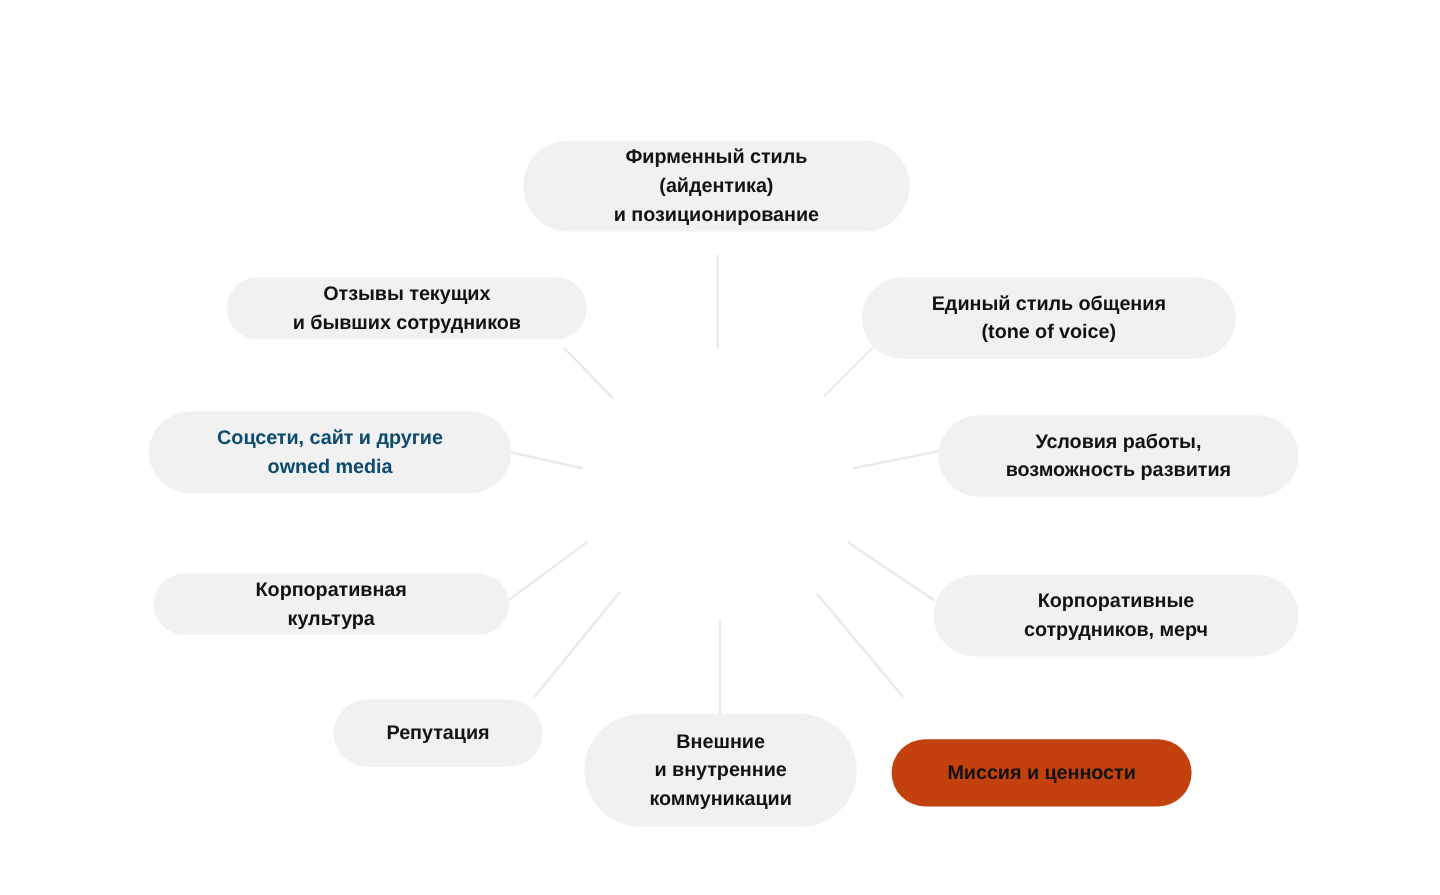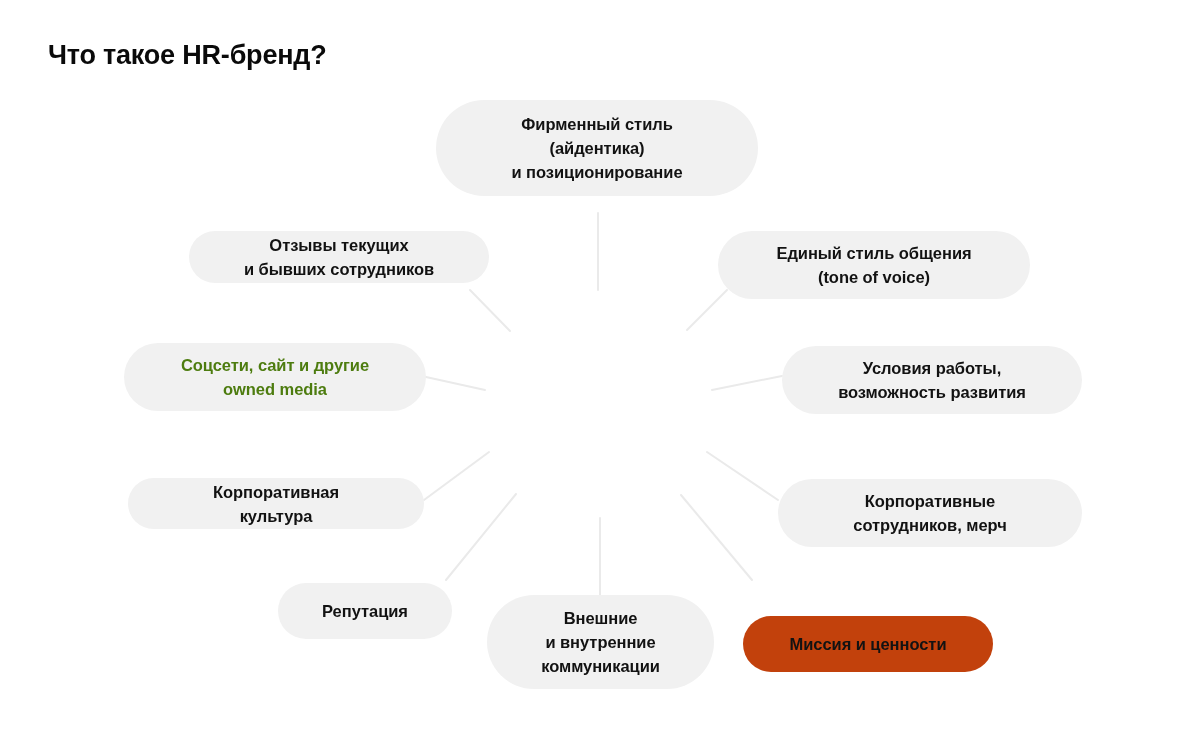--- a/index.html
+++ b/index.html
@@ -78,38 +78,37 @@
     line-height: 24px;
     white-space: pre-line;
     letter-spacing: -0.05px;
   }
 </style>
 </head>
 <body>
 
 <div class="canvas">
 
-  <div class="page-title">Что такое HR-бренд?</div>
 
   <svg class="connectors" viewBox="0 0 1200 746" aria-hidden="true">
       <line x1="598" y1="290" x2="598" y2="213" stroke="#eaeaea" stroke-width="2" stroke-linecap="round"></line>
       <line x1="687" y1="330" x2="727" y2="290" stroke="#eaeaea" stroke-width="2" stroke-linecap="round"></line>
       <line x1="712" y1="390" x2="782" y2="376" stroke="#eaeaea" stroke-width="2" stroke-linecap="round"></line>
       <line x1="707" y1="452" x2="778" y2="500" stroke="#eaeaea" stroke-width="2" stroke-linecap="round"></line>
       <line x1="681" y1="495" x2="752" y2="580" stroke="#eaeaea" stroke-width="2" stroke-linecap="round"></line>
       <line x1="600" y1="518" x2="600" y2="595" stroke="#eaeaea" stroke-width="2" stroke-linecap="round"></line>
       <line x1="516" y1="494" x2="446" y2="580" stroke="#eaeaea" stroke-width="2" stroke-linecap="round"></line>
       <line x1="489" y1="452" x2="424" y2="500" stroke="#eaeaea" stroke-width="2" stroke-linecap="round"></line>
       <line x1="485" y1="390" x2="426" y2="377" stroke="#eaeaea" stroke-width="2" stroke-linecap="round"></line>
       <line x1="510" y1="331" x2="470" y2="290" stroke="#eaeaea" stroke-width="2" stroke-linecap="round"></line>
     </svg>
 
 
   <div id="nodes-layer">
-      <div class="node" style="left: 436px; top: 100px; width: 322px; height: 96px; background: rgb(241, 241, 241); align-items: center;">
+      <div class="node" style="left: 436px; top: 117px; width: 322px; height: 76px; background: rgb(241, 241, 241); align-items: center;">
         <span class="node-label" style="color: rgb(18, 18, 18);">Фирменный стиль
 (айдентика)
 и позиционирование</span>
       </div>
       <div class="node" style="left: 718px; top: 231px; width: 312px; height: 68px; background: rgb(241, 241, 241);">
         <span class="node-label" style="color: rgb(18, 18, 18);">Единый стиль общения
 (tone of voice)</span>
       </div>
       <div class="node" style="left: 782px; top: 346px; width: 300px; height: 68px; background: rgb(241, 241, 241);">
         <span class="node-label" style="color: rgb(18, 18, 18);">Условия работы,
@@ -128,21 +127,21 @@
 коммуникации</span>
       </div>
       <div class="node" style="left: 278px; top: 583px; width: 174px; height: 56px; background: rgb(241, 241, 241);">
         <span class="node-label" style="color: rgb(18, 18, 18);">Репутация</span>
       </div>
       <div class="node" style="left: 128px; top: 478px; width: 296px; height: 51px; background: rgb(241, 241, 241);">
         <span class="node-label" style="color: rgb(18, 18, 18);">Корпоративная
 культура</span>
       </div>
       <div class="node" style="left: 124px; top: 343px; width: 302px; height: 68px; background: rgb(241, 241, 241);">
-        <span class="node-label" style="color: #4d7c0f;">Соцсети, сайт и другие
+        <span class="node-label" style="color: #0c4a6e;">Соцсети, сайт и другие
 owned media</span>
       </div>
       <div class="node" style="left: 189px; top: 231px; width: 300px; height: 52px; background: rgb(241, 241, 241);">
         <span class="node-label" style="color: rgb(18, 18, 18);">Отзывы текущих
 и бывших сотрудников</span>
       </div>
     </div>
 
 </div>
 

